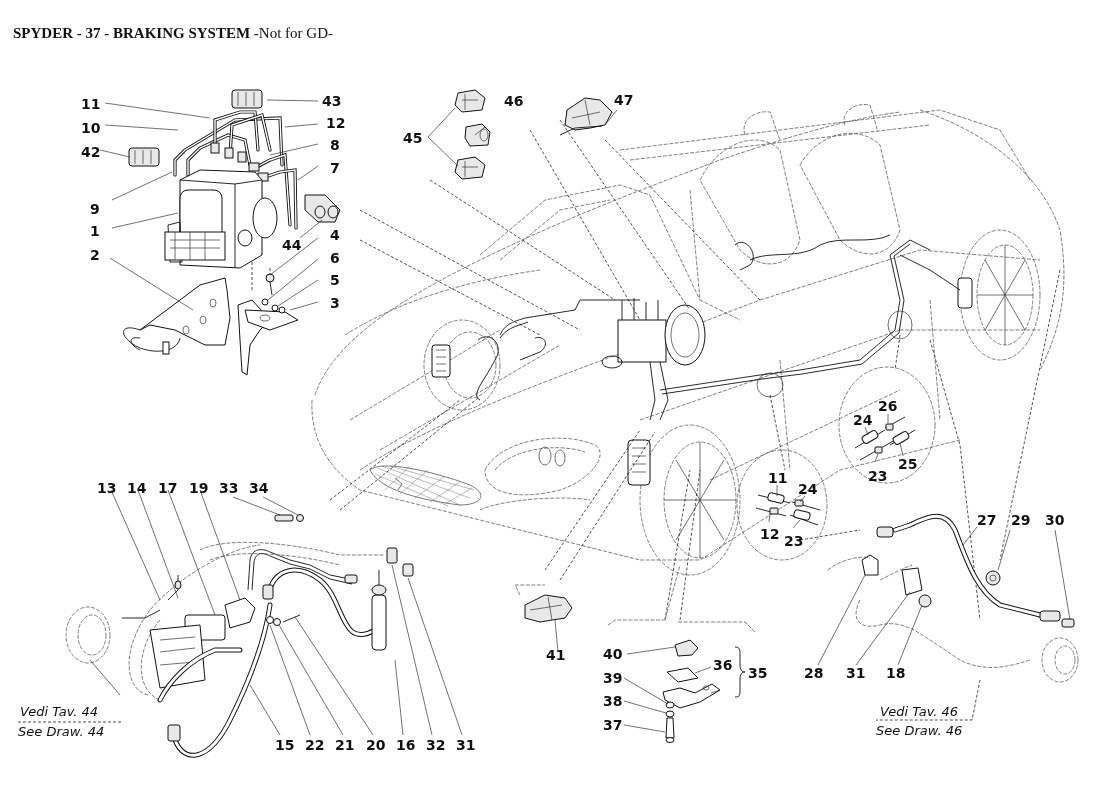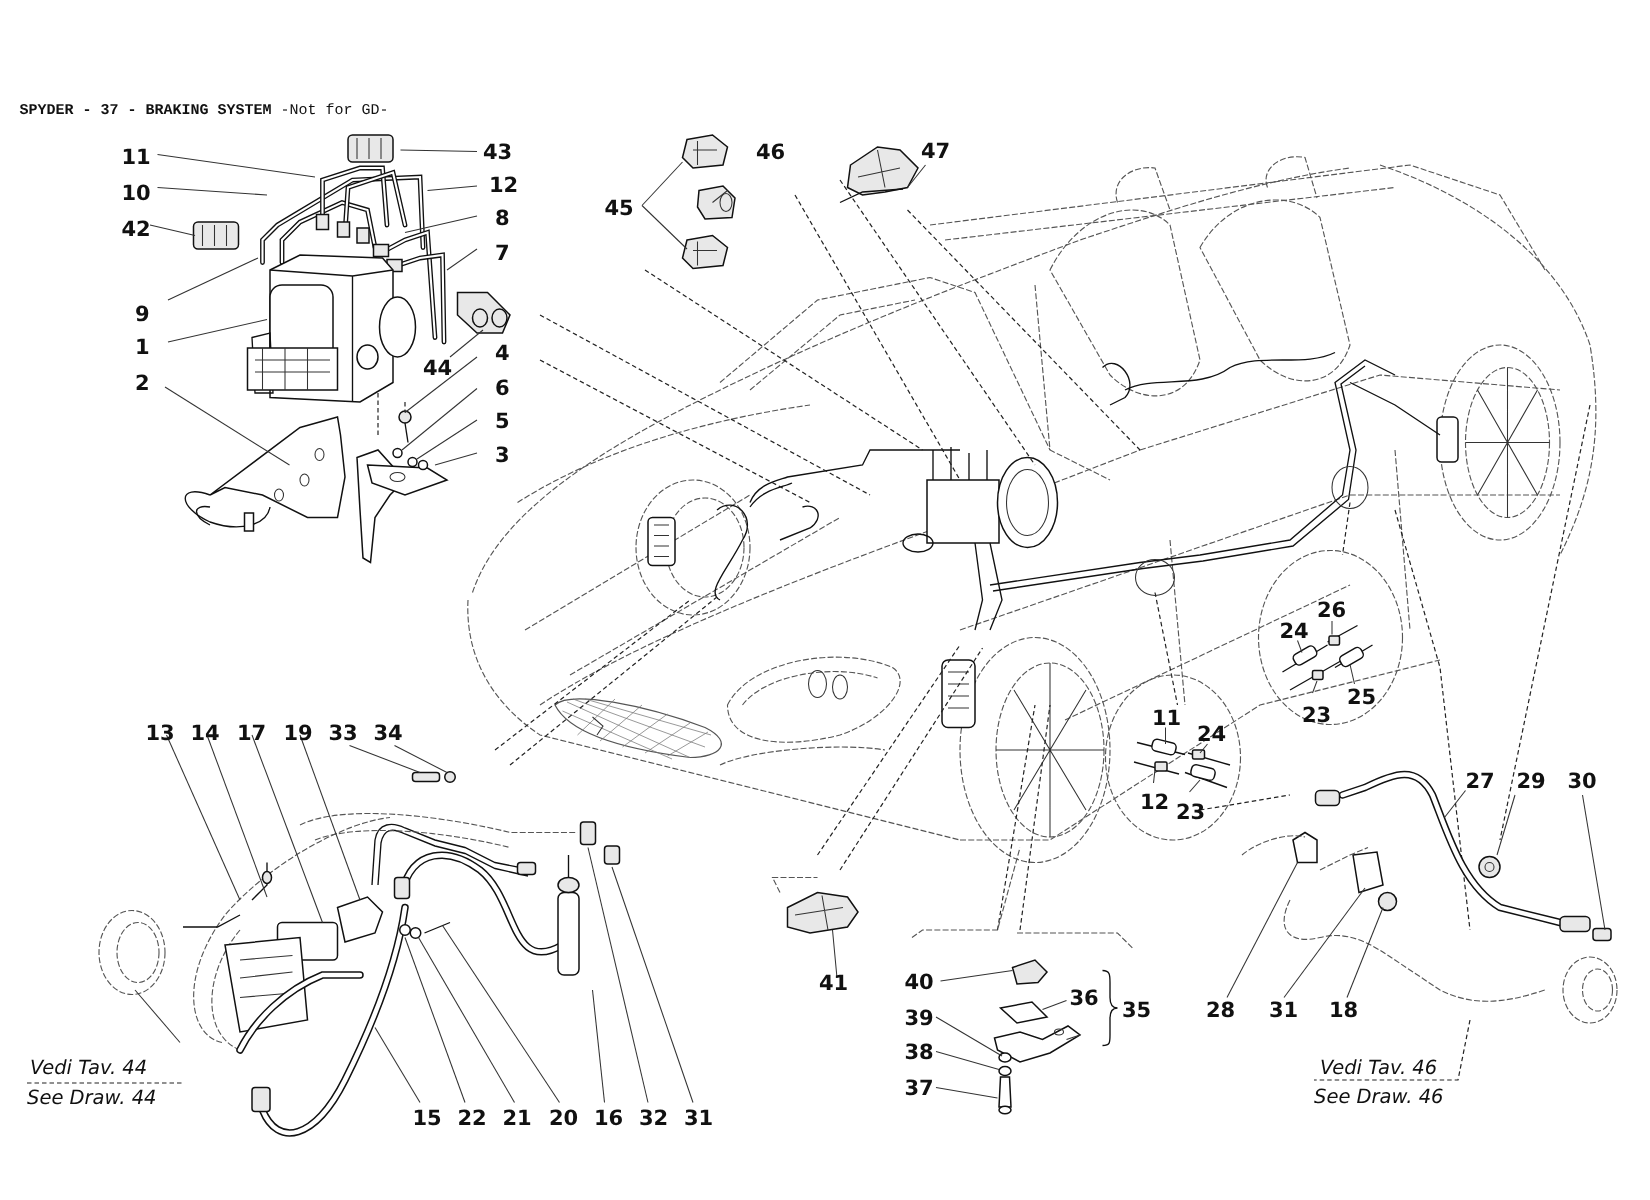--- a/index.html
+++ b/index.html
@@ -1,17 +1,17 @@
 <!DOCTYPE html>
 <html><head>
 <meta charset="utf-8">
 <style>
   html, body { margin: 0; padding: 0; background: #ffffff; }
   body { width: 1100px; height: 800px; overflow: hidden; position: relative; font-family: "DejaVu Sans", sans-serif; }
-  #title { position: absolute; left: 13px; top: 25px; font-family: Liberation Mono, monospace; font-size: 10px; font-weight: bold; color: #111; letter-spacing: 0; margin-top: 44px; }
+  #title { position: absolute; left: 13px; top: 25px; font-family: Liberation Serif, serif; font-size: 15px; font-weight: bold; color: #111; letter-spacing: 0; }
   #title .light { font-weight: normal; }
   svg#diagram { position: absolute; left: 0; top: 0; }
   .callout { font-family: "DejaVu Sans", sans-serif; font-weight: bold; font-size: 14px; fill: #111; }
   .ref { font-family: "DejaVu Sans", sans-serif; font-style: italic; font-size: 13px; fill: #111; }
   .ln { stroke: #111; stroke-width: 0.9; fill: none; }
   .dash { stroke: #222; stroke-width: 0.8; fill: none; stroke-dasharray: 3 2; }
   .thin { stroke: #333; stroke-width: 0.7; fill: none; }
   .part { stroke: #111; stroke-width: 1; fill: #fff; }
   .partg { stroke: #111; stroke-width: 1; fill: #e8e8e8; }
   .pipe { stroke: #111; stroke-width: 3.2; fill: none; stroke-linecap: round; }

